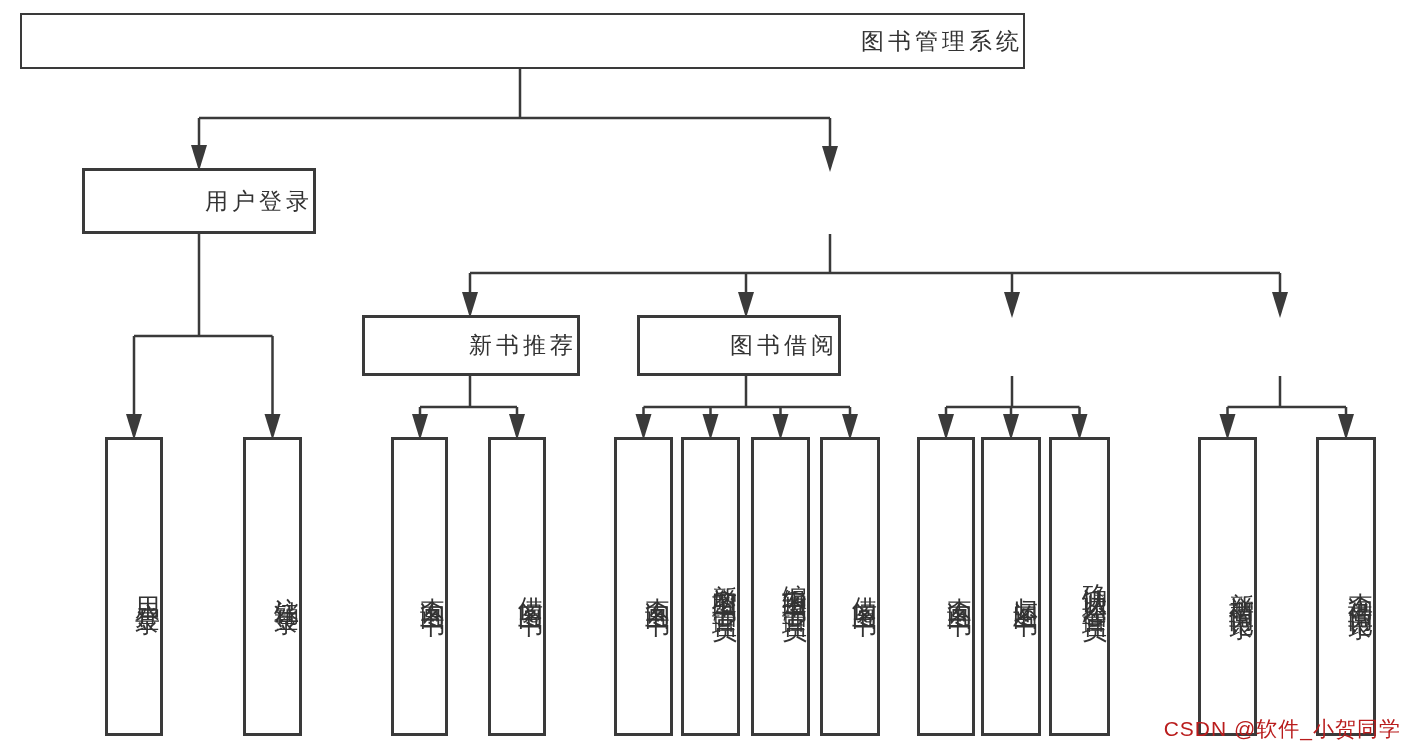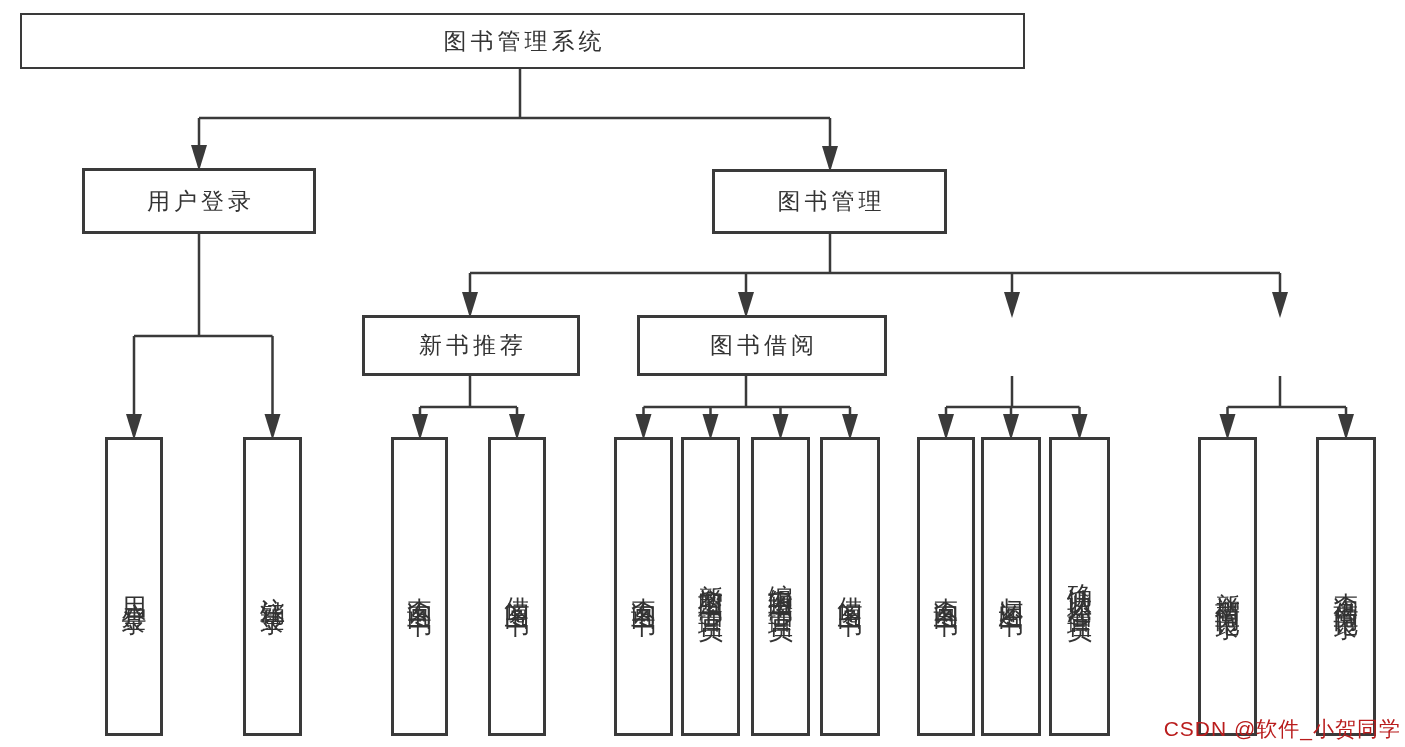--- a/index.html
+++ b/index.html
@@ -11,21 +11,21 @@
     overflow:hidden;
   }
   .wires { position:absolute; left:0; top:0; }
   .node {
     position:absolute;
     box-sizing:border-box;
     background:#ffffff;
     border:3px solid #3a3a3a;
     display:flex;
     align-items:center;
-    justify-content:center;
+    justify-content:flex-end;
     color:#333333;
   }
   .hnode { font-size:23px; letter-spacing:4px; padding-left:4px; }
   .rootnode { border-width:2px; }
   .vnode span {
     writing-mode:vertical-rl;
     text-orientation:mixed;
     font-size:25px;
     line-height:1;
     letter-spacing:5px;
@@ -80,28 +80,25 @@
     </g>
   </svg>
 
   <div class="node hnode rootnode" style="left:20px; top:13px; width:1005px; height:56px;">
     <span>图书管理系统</span>
   </div>
 
   <div class="node hnode" style="left:82px; top:168px; width:234px; height:66px;">
     <span>用户登录</span>
   </div>
-  <div class="node hnode" style="left:712px; top:169px; width:235px; height:65px;">
-    <span>图书管理</span>
-  </div>
 
   <div class="node hnode" style="left:362px; top:315px; width:218px; height:61px;">
     <span>新书推荐</span>
   </div>
-  <div class="node hnode" style="left:637px; top:315px; width:250px; height:61px;">
+  <div class="node hnode" style="left:637px; top:315px; width:204px; height:61px;">
     <span>图书借阅</span>
   </div>
 
   <div class="node vnode" style="left:105px; top:437px; width:58px; height:299px;">
     <span>用户登录</span>
   </div>
   <div class="node vnode" style="left:243px; top:437px; width:59px; height:299px;">
     <span>注销登录</span>
   </div>
 

